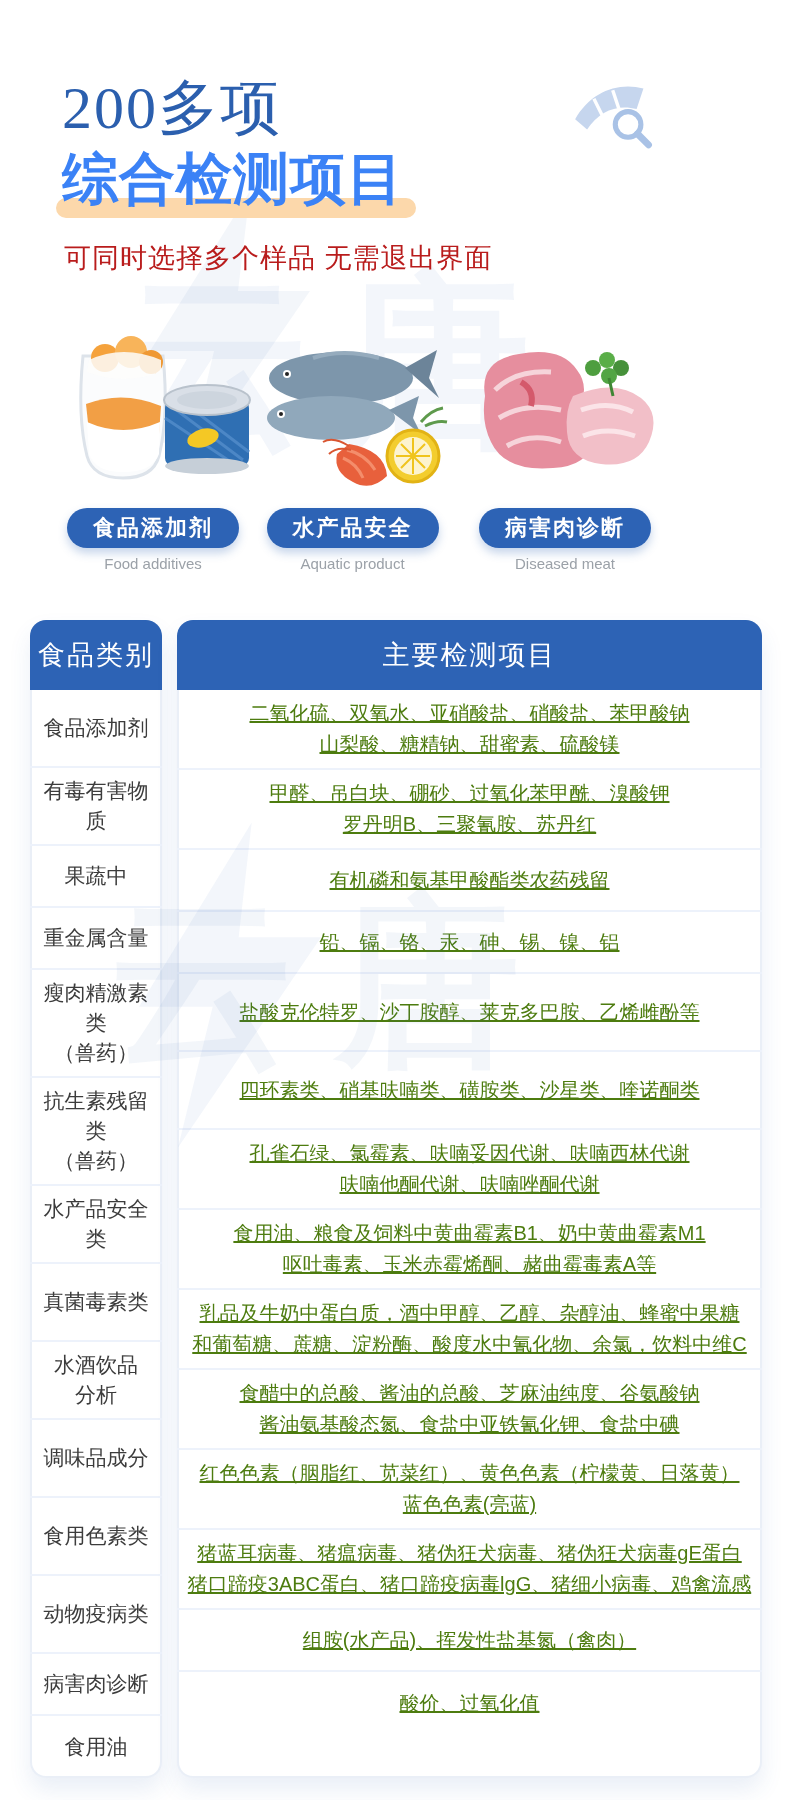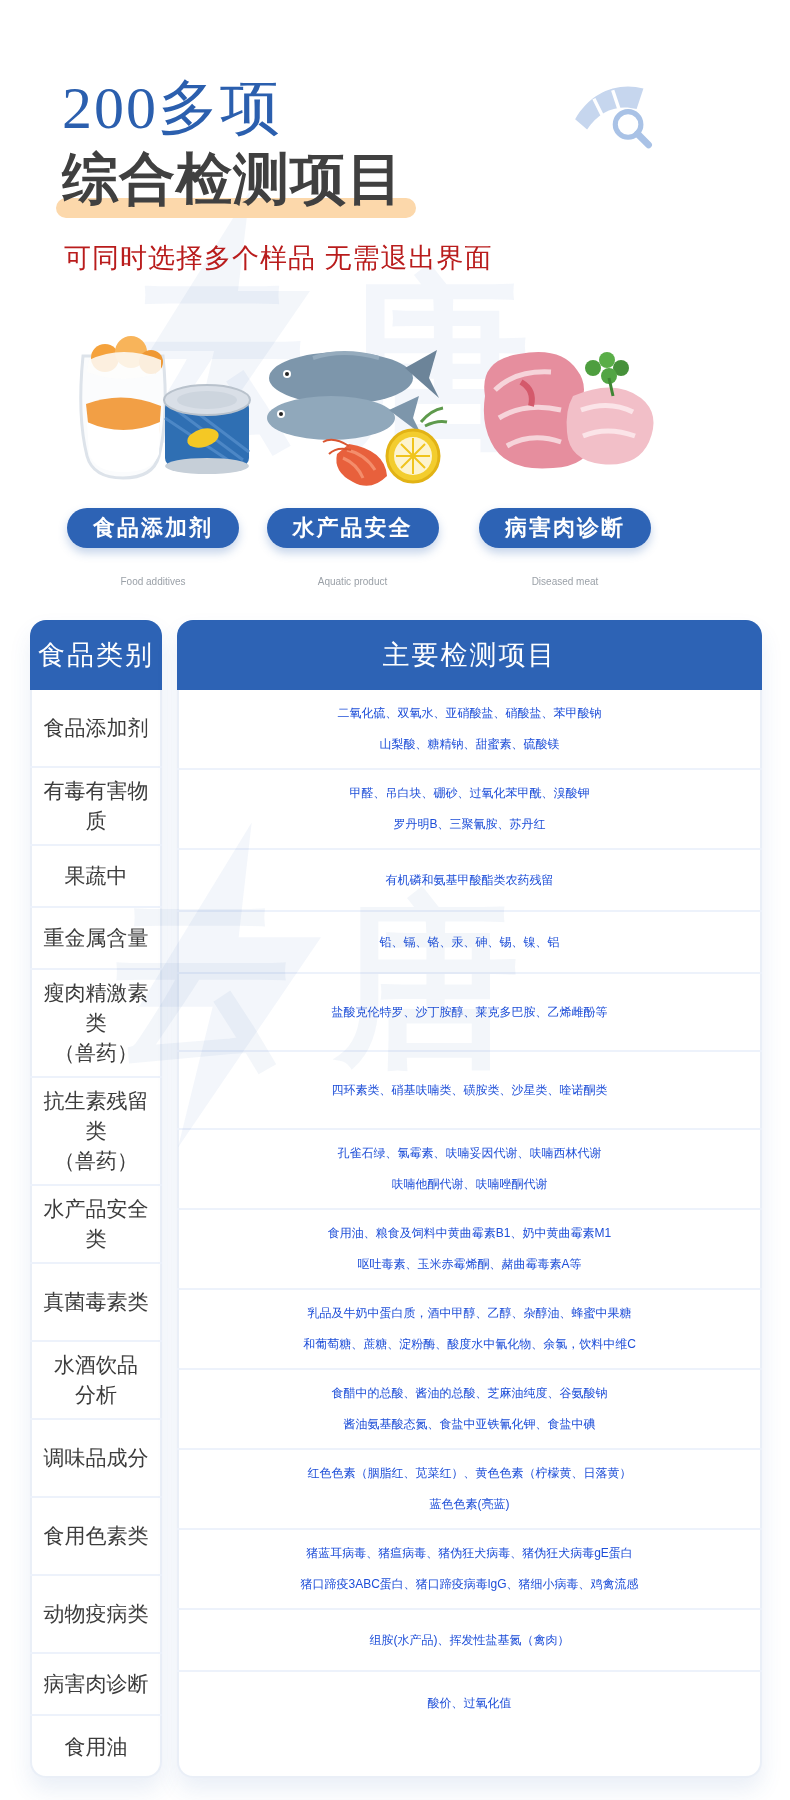--- a/index.html
+++ b/index.html
@@ -22,21 +22,21 @@
   
   .title1 {
     position:absolute; left:62px; top:68px; z-index:1;
     font-family:"Liberation Serif","DejaVu Serif",serif;
     font-size:60px; font-weight:400; color:#2b5fae; letter-spacing:2px;
   }
   .title2wrap { position:absolute; left:58px; top:142px; z-index:1; }
   .title2 {
     position:relative; z-index:1; display:inline-block; padding:0 4px;
     font-family:"Liberation Serif","DejaVu Serif",serif;
-    font-size:56px; font-weight:700; color:#404040; letter-spacing:1px;
+    font-size:56px; font-weight:700; color:#3b82f6; letter-spacing:1px;
   }
   .hl-bar {
     position:absolute; left:-2px; right:-8px; bottom:0px; height:20px;
     background:#fcd8ab; border-radius:10px; z-index:0;
   }
   .subtitle { position:absolute; left:64px; top:240px; z-index:1; font-size:27px; color:#b91c1c; letter-spacing:1px; }
   .logo-icon { position:absolute; left:568px; top:80px; z-index:1; }
 
   
   .product { position:absolute; top:322px; z-index:2; display:flex; flex-direction:column; align-items:center; }
@@ -44,21 +44,21 @@
   .p2 { left:250px; width:205px; }
   .p3 { left:460px; width:210px; }
   .illus { height:172px; display:flex; align-items:flex-end; justify-content:center; }
   .pill {
     margin-top:14px; height:40px; line-height:40px; padding:0 26px;
     background:#2d63b5; color:#fff; font-size:22px; font-weight:bold;
     border-radius:20px; letter-spacing:2px; border:none; cursor:pointer;
     box-shadow:0 5px 10px rgba(45,99,181,0.28);
     font-family:"Liberation Sans","DejaVu Sans",sans-serif;
   }
-  .caption-en { margin-top:28px; font-size:10px; color:#9ba1a8;text-align:right; }
+  .caption-en { margin-top:7px; font-size:15px; color:#9ba1a8;text-align:right; }
 
   
   .det-table { position:absolute; left:30px; top:620px; width:732px; z-index:1; display:flex; gap:15px; }
   .col {
     background:#fff; border-radius:16px; overflow:hidden;
     box-shadow:inset 0 0 0 2px rgba(45,99,181,0.10), 0 12px 22px rgba(45,99,181,0.10);
   }
   .col-left  { width:132px; }
   .col-right { width:585px; }
   .col-head {
@@ -69,21 +69,21 @@
   }
   .cell {
     display:flex; align-items:center; justify-content:center;
     text-align:center; white-space:pre-line;
     padding:8px 6px; border-bottom:2px solid #edf2fb;
   }
   .col .cell:last-child { border-bottom:none; }
   .row-short { min-height:62px; }
   .row-tall  { min-height:78px; }
   .cat   { font-size:21px; color:#3c3c3c; line-height:30px; }
-  .items { font-size:12px; color:#1d4ed8; line-height:31px; }
+  .items { font-size:20px; color:#4d7c0f; line-height:31px;text-decoration:underline; }
 </style>
 </head>
 <body>
 
 <div class="page">
 
   <div class="wm wm-top">
     <svg class="wm-bolt" width="240" height="300" viewBox="0 0 120 150">
       <path d="M70 5 L20 85 L52 85 L38 145 L100 55 L64 55 Z" fill="rgba(43,95,174,0.06)"></path>
     </svg>

